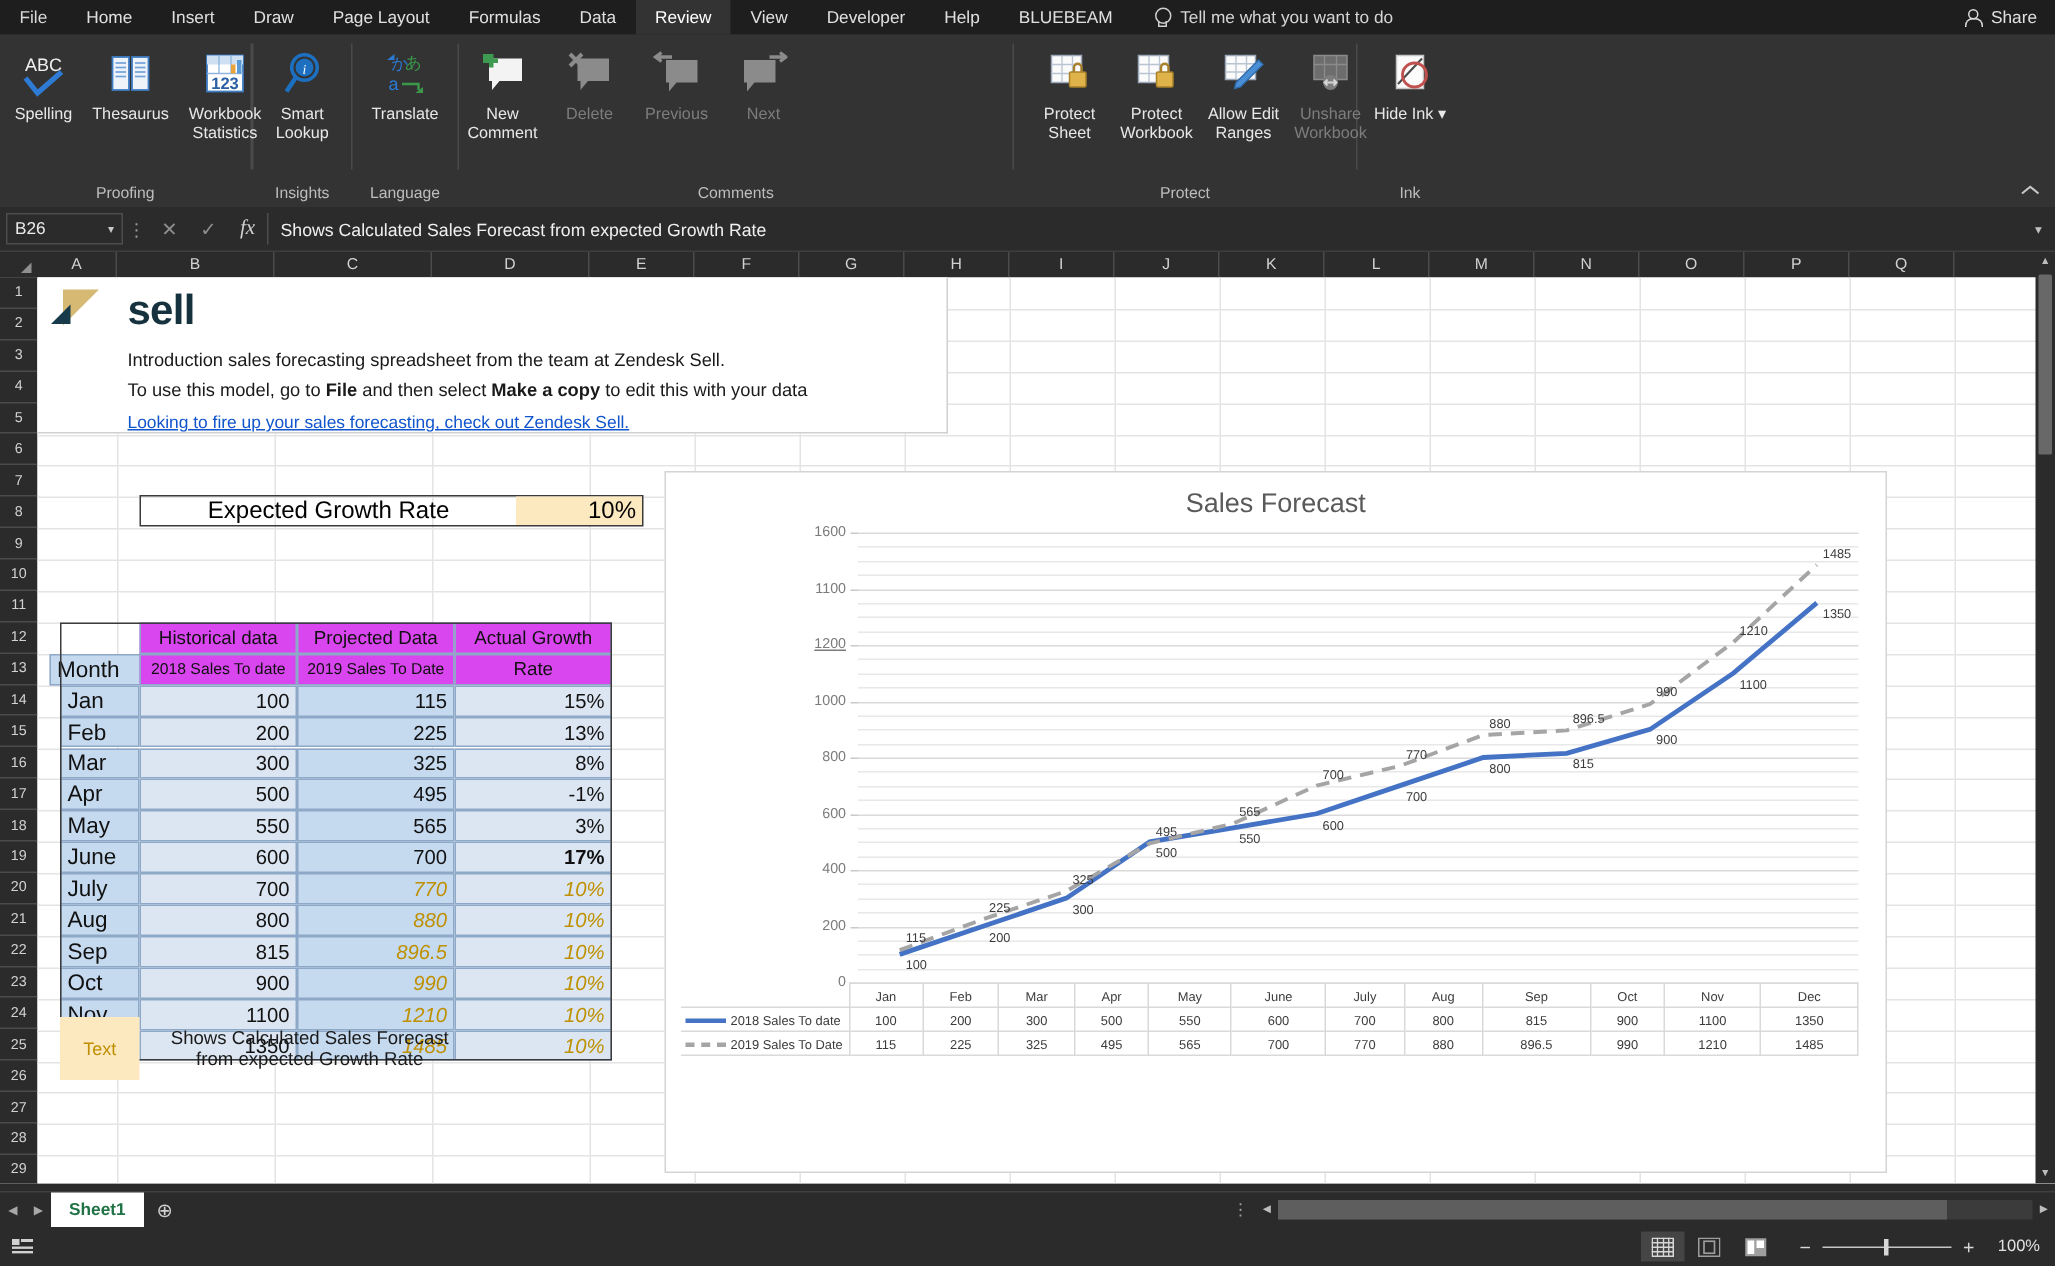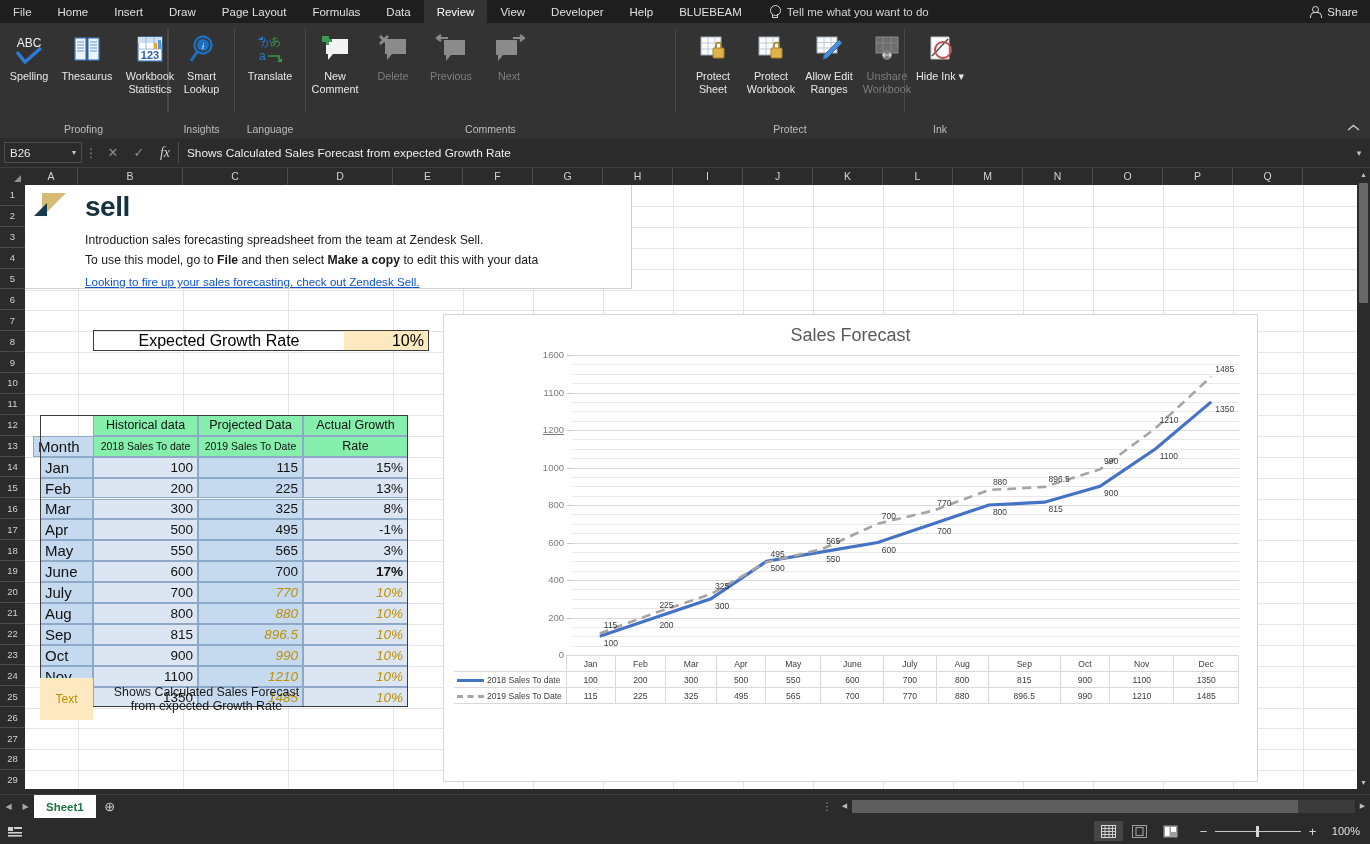--- a/index.html
+++ b/index.html
@@ -117,21 +117,21 @@
       border-left:24px solid #d6b972; border-bottom:24px solid transparent; }
   .logo .tri2 { position:absolute; left:0; top:10px; width:0; height:0;
       border-right:13px solid #173b4a; border-top:13px solid transparent; }
   .brand { position:absolute; left:60px; top:6px; font-size:28px; font-weight:bold;
            color:#17323f; letter-spacing:-0.5px; font-family:"Liberation Sans", sans-serif;}
   .bline { position:absolute; left:60px; font-size:12.2px; color:#1a1a1a; }
   .blink { position:absolute; left:60px; font-size:11.6px; color:#1155cc; text-decoration:underline; }
 
   
   .box-outline { position:absolute; border:1.6px solid #3b3b3b; }
-  .hdrcell { background:#86efac; border:1px solid #8ea9c7; font-size:12.5px; color:#111; }
+  .hdrcell { background:#d946ef; border:1px solid #8ea9c7; font-size:12.5px; color:#111; }
   .hdrcell.sm { font-size:10.5px; }
   .monthcell { background:#c5d9ef; border:1px solid #8ea9c7; font-size:15px; color:#111; }
   .datacell { border:1px solid #8ea9c7; font-size:13.5px; color:#111; }
   .dc-a { background:#dce6f2; }
   .dc-b { background:#c5d9ef; }
   .proj { color:#bf9000; font-style:italic; }
   .tanfill { background:#fde9c0; }
   .goldtxt { color:#bf8f00; }
 
   

